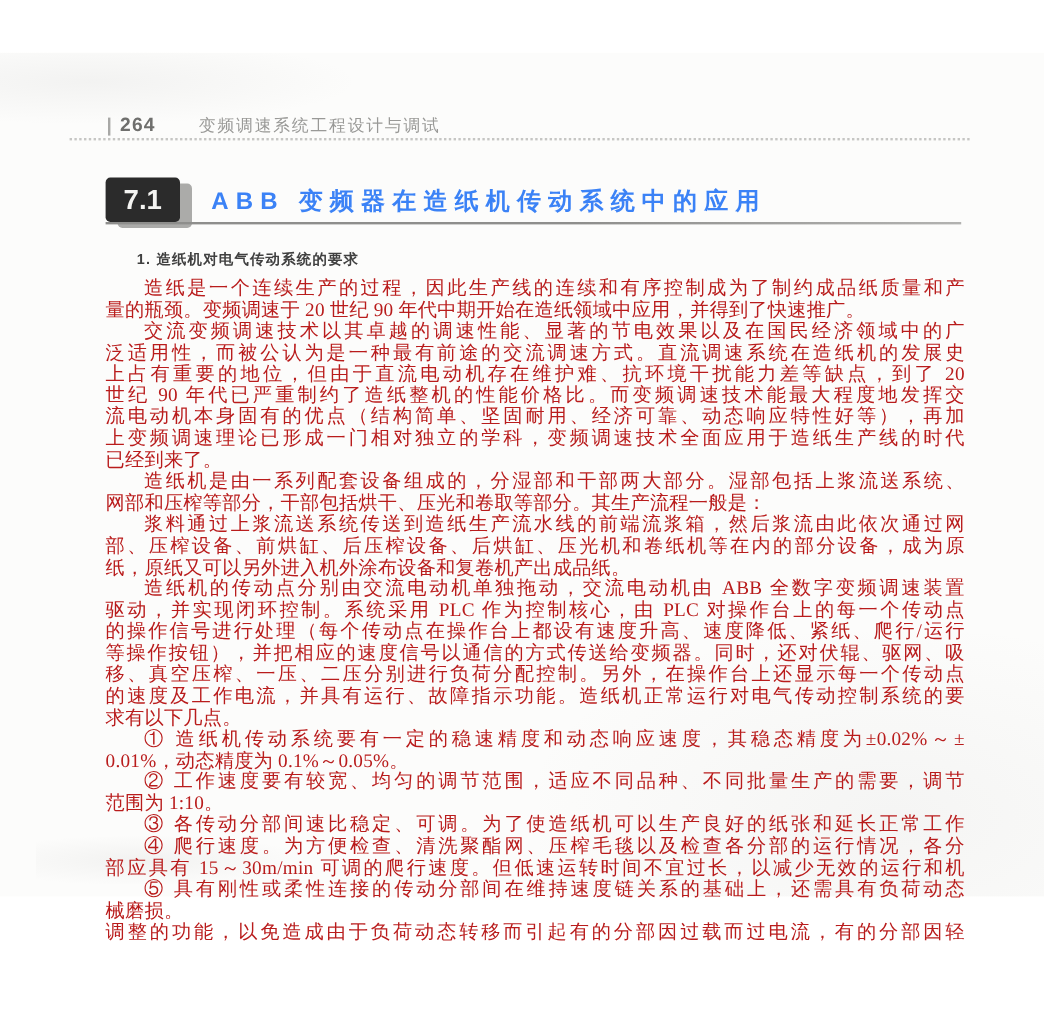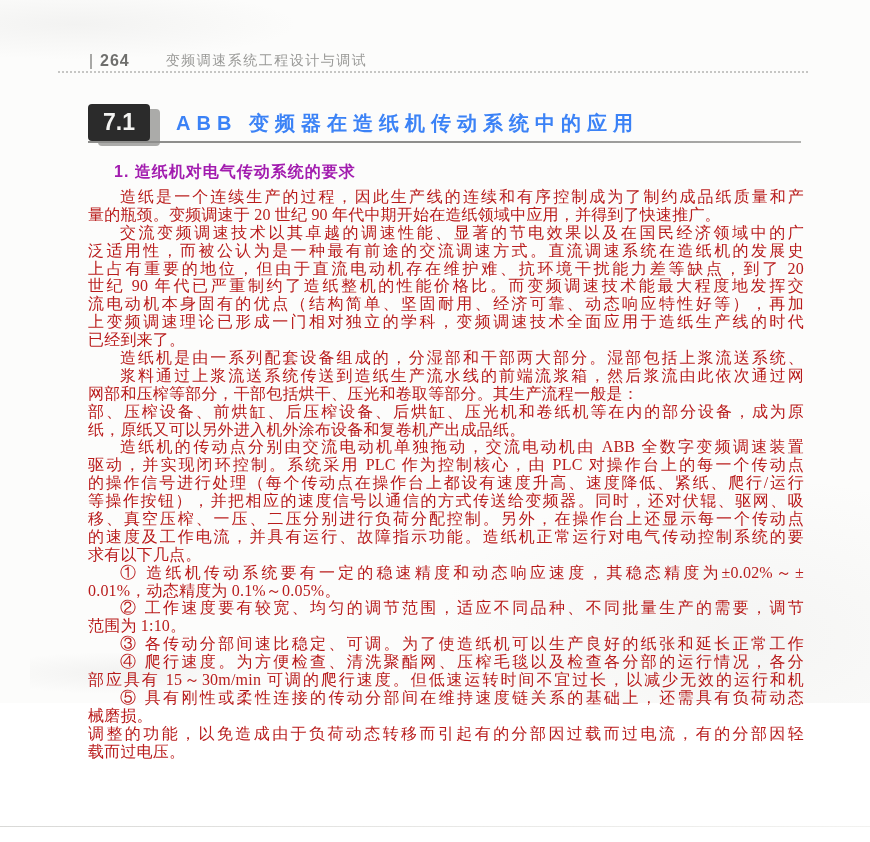--- a/index.html
+++ b/index.html
@@ -6,20 +6,21 @@
     margin: 0; padding: 0;
     width: 870px; height: 842px;
     overflow: hidden;
     background: #ffffff;
   }
   .page {
     position: relative;
     width: 870px; height: 703px;
     background: #fcfcfb;
     font-family: "Liberation Serif", "DejaVu Serif", serif;
+    margin-top: 44px;
   }
   
   .noise { position: absolute; pointer-events: none; }
   .n1 { left: 0; top: 0; width: 300px; height: 60px;
         background: radial-gradient(ellipse at 25% 40%, rgba(160,160,158,0.10), rgba(160,160,158,0) 70%); }
   .n2 { right: 0; bottom: 0; width: 420px; height: 220px;
         background: radial-gradient(ellipse at 70% 70%, rgba(150,150,148,0.07), rgba(150,150,148,0) 75%); }
   .n3 { left: 30px; bottom: 10px; width: 220px; height: 40px;
         background: radial-gradient(ellipse at 40% 50%, rgba(140,140,138,0.09), rgba(140,140,138,0) 75%); }
 
@@ -66,21 +67,21 @@
     background: linear-gradient(to right, #8e8e8c 55%, #b2b2b0);
   }
 
   
   .content {
     position: absolute; left: 88px; top: 162px; width: 716px;
     color: #4a4a48;
   }
   .subheading {
     font-family: "Liberation Sans", "DejaVu Sans", sans-serif;
-    font-weight: bold; font-size: 16px; color: #a21caf;
+    font-weight: bold; font-size: 12px; color: #404040;
     line-height: 20px; margin-bottom: 6px; padding-left: 26px;
     letter-spacing: 1px;
   }
   .line {
     font-size: 16px; line-height: 17.9px; height: 17.9px;
     letter-spacing: 0.2px;
     color: #b91c1c;
   }
   .line.indent { padding-left: 32px; }
   .line.fill { text-align: justify; text-align-last: justify; text-justify: inter-character; }
@@ -119,40 +120,39 @@
         <div class="line indent fill">造纸是一个连续生产的过程，因此生产线的连续和有序控制成为了制约成品纸质量和产</div>
         <div class="line">量的瓶颈。变频调速于 20 世纪 90 年代中期开始在造纸领域中应用，并得到了快速推广。</div>
         <div class="line indent fill">交流变频调速技术以其卓越的调速性能、显著的节电效果以及在国民经济领域中的广</div>
         <div class="line fill">泛适用性，而被公认为是一种最有前途的交流调速方式。直流调速系统在造纸机的发展史</div>
         <div class="line fill">上占有重要的地位，但由于直流电动机存在维护难、抗环境干扰能力差等缺点，到了 20</div>
         <div class="line fill">世纪 90 年代已严重制约了造纸整机的性能价格比。而变频调速技术能最大程度地发挥交</div>
         <div class="line fill">流电动机本身固有的优点（结构简单、坚固耐用、经济可靠、动态响应特性好等），再加</div>
         <div class="line fill">上变频调速理论已形成一门相对独立的学科，变频调速技术全面应用于造纸生产线的时代</div>
         <div class="line">已经到来了。</div>
         <div class="line indent fill">造纸机是由一系列配套设备组成的，分湿部和干部两大部分。湿部包括上浆流送系统、</div>
+        <div class="line">网部和压榨等部分，干部包括烘干、压光和卷取等部分。其生产流程一般是：</div>
         <div class="line indent fill">浆料通过上浆流送系统传送到造纸生产流水线的前端流浆箱，然后浆流由此依次通过网</div>
-        <div class="line">网部和压榨等部分，干部包括烘干、压光和卷取等部分。其生产流程一般是：</div>
         <div class="line fill">部、压榨设备、前烘缸、后压榨设备、后烘缸、压光机和卷纸机等在内的部分设备，成为原</div>
         <div class="line">纸，原纸又可以另外进入机外涂布设备和复卷机产出成品纸。</div>
         <div class="line indent fill">造纸机的传动点分别由交流电动机单独拖动，交流电动机由 ABB 全数字变频调速装置</div>
         <div class="line fill">驱动，并实现闭环控制。系统采用 PLC 作为控制核心，由 PLC 对操作台上的每一个传动点</div>
         <div class="line fill">的操作信号进行处理（每个传动点在操作台上都设有速度升高、速度降低、紧纸、爬行/运行</div>
         <div class="line fill">等操作按钮），并把相应的速度信号以通信的方式传送给变频器。同时，还对伏辊、驱网、吸</div>
         <div class="line fill">移、真空压榨、一压、二压分别进行负荷分配控制。另外，在操作台上还显示每一个传动点</div>
         <div class="line fill">的速度及工作电流，并具有运行、故障指示功能。造纸机正常运行对电气传动控制系统的要</div>
         <div class="line">求有以下几点。</div>
         <div class="line indent fill">① 造纸机传动系统要有一定的稳速精度和动态响应速度，其稳态精度为±0.02%～±</div>
         <div class="line">0.01%，动态精度为 0.1%～0.05%。</div>
         <div class="line indent fill">② 工作速度要有较宽、均匀的调节范围，适应不同品种、不同批量生产的需要，调节</div>
         <div class="line">范围为 1:10。</div>
         <div class="line indent fill">③ 各传动分部间速比稳定、可调。为了使造纸机可以生产良好的纸张和延长正常工作</div>
         <div class="line indent fill">④ 爬行速度。为方便检查、清洗聚酯网、压榨毛毯以及检查各分部的运行情况，各分</div>
         <div class="line fill">部应具有 15～30m/min 可调的爬行速度。但低速运转时间不宜过长，以减少无效的运行和机</div>
         <div class="line indent fill">⑤ 具有刚性或柔性连接的传动分部间在维持速度链关系的基础上，还需具有负荷动态</div>
         <div class="line">械磨损。</div>
         <div class="line fill">调整的功能，以免造成由于负荷动态转移而引起有的分部因过载而过电流，有的分部因轻</div>
-        <div class="line">载而过电压。</div>
       </div>
   </div>
 
   <div class="bottom-line"></div>
 
 </div>
 
 </body></html>

